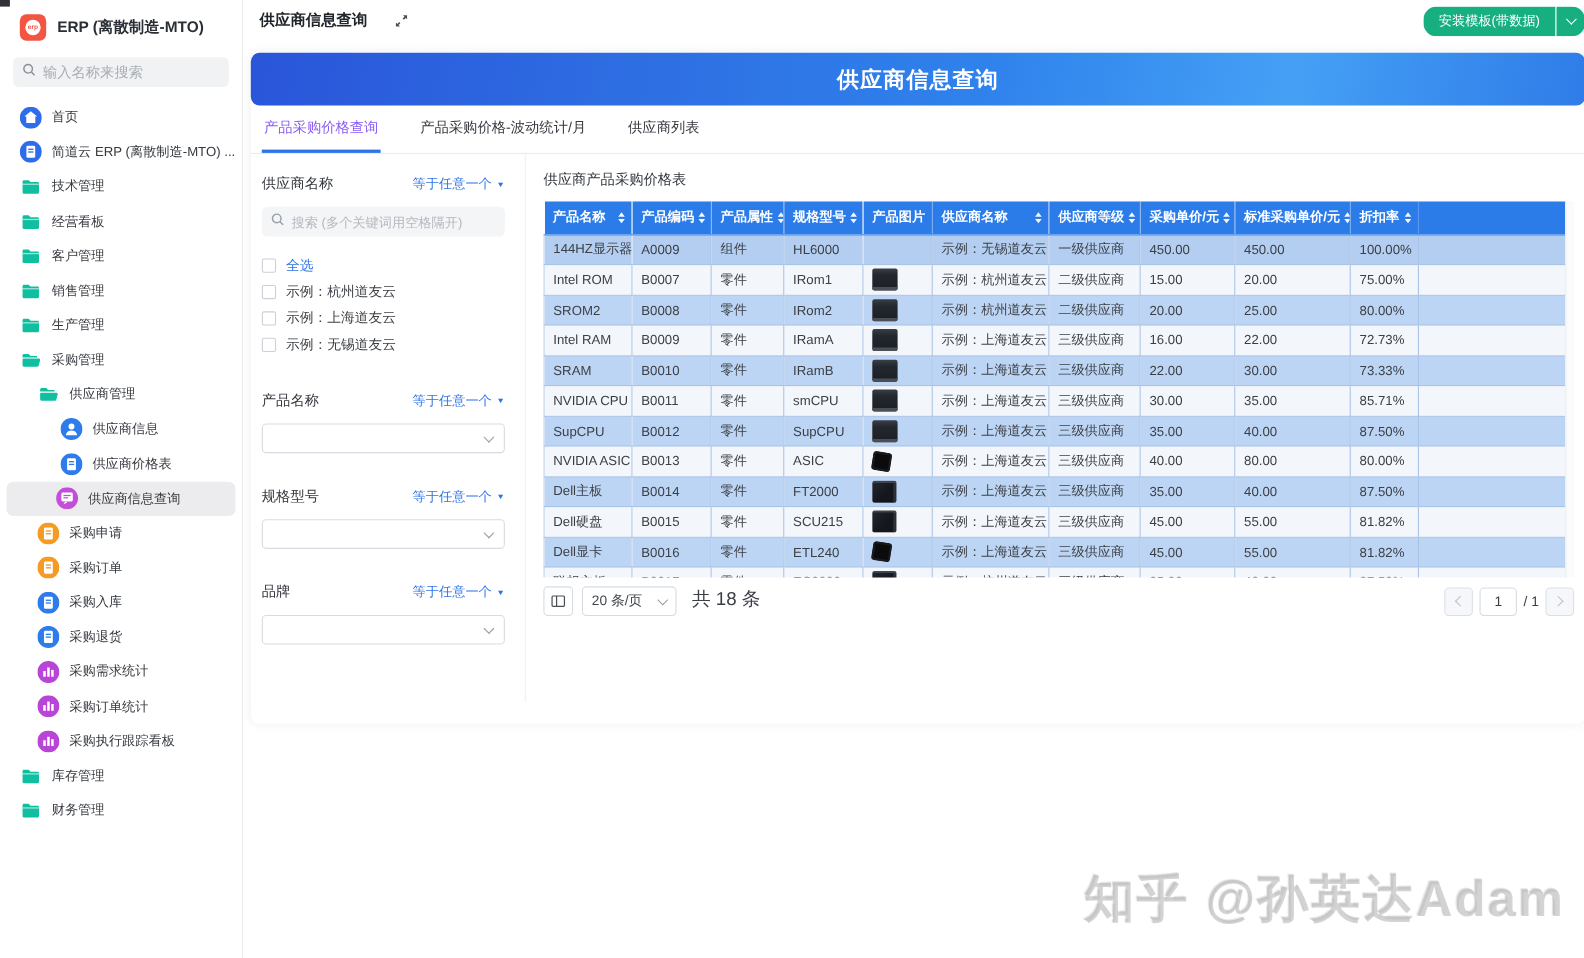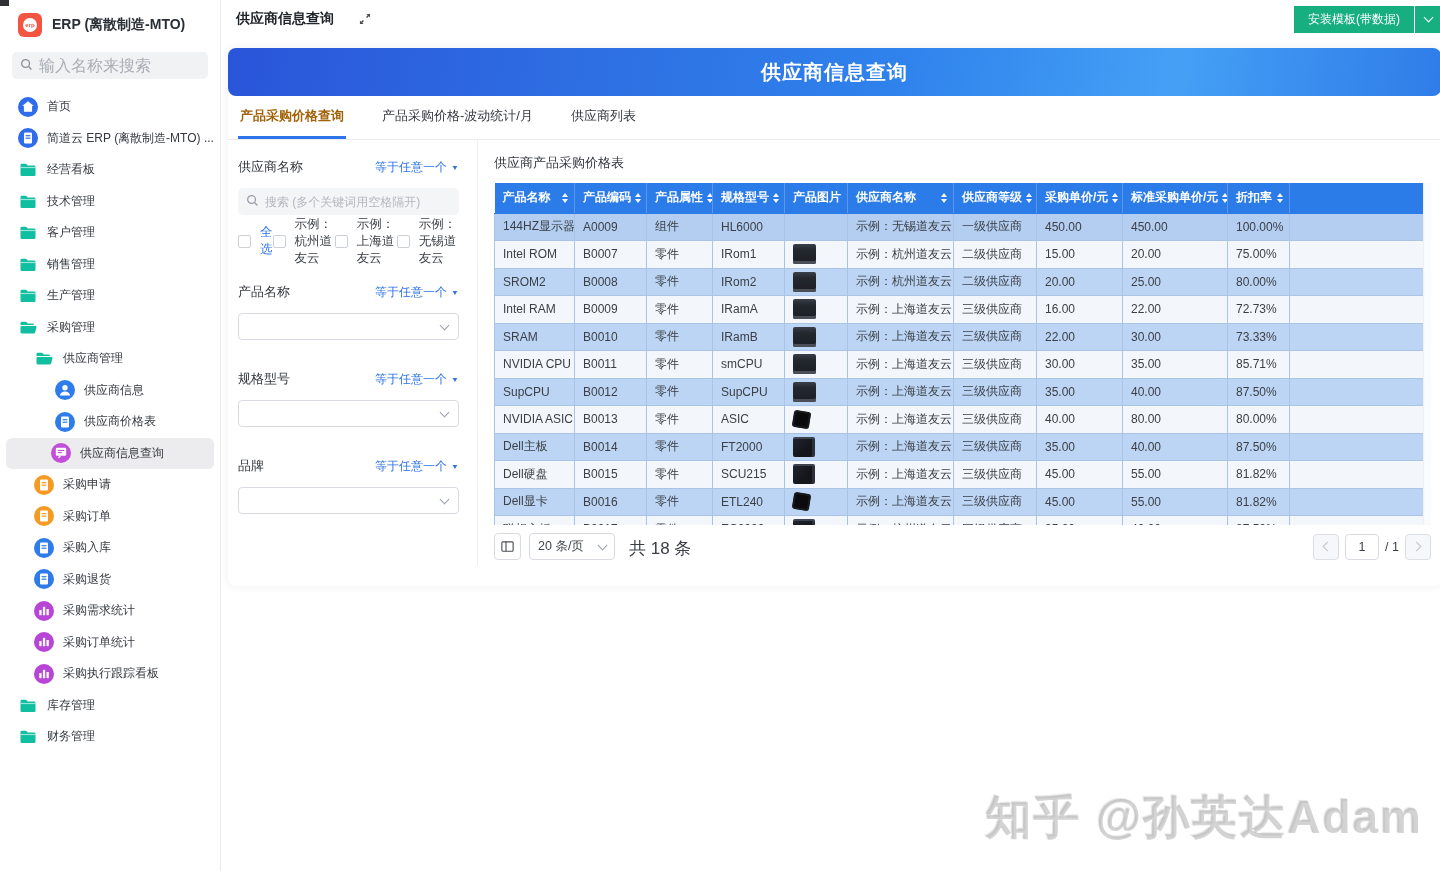--- a/index.html
+++ b/index.html
@@ -8,62 +8,62 @@
   .corner-artifact{position:absolute;left:0;top:0;width:9px;height:6px;background:#2f3137;z-index:50}
   .app{display:flex;width:1224px;height:871px}
 
   
   .sidebar{width:221px;min-width:221px;background:#fff;border-right:1px solid #e9eaec;height:100%;overflow:hidden}
   .logo-row{display:flex;align-items:center;gap:10px;padding:10px 16px 2px 18px;height:42px}
   .logo-badge{width:24px;height:24px;border-radius:6px;background:#f25643;display:flex;align-items:center;justify-content:center}
   .logo-badge .inner{width:14px;height:14px;border-radius:50%;background:#fff;color:#f25643;font-size:6px;font-weight:bold;display:flex;align-items:center;justify-content:center}
   .logo-title{font-size:14px;font-weight:bold;color:#2a2f36;white-space:nowrap}
   .side-search{margin:10px 12px 8px;height:27px;background:#f1f2f4;border-radius:5px;display:flex;align-items:center;padding:0 8px;gap:6px}
-  .side-search input{border:none;background:transparent;outline:none;font-size:16px;width:150px;color:#41464b;font-family:inherit}
+  .side-search input{border:none;background:transparent;outline:none;font-size:13px;width:150px;color:#41464b;font-family:inherit}
   .side-search input::placeholder{color:#a8adb5}
   .side-list{padding:4px 0}
   .side-item{display:flex;align-items:center;gap:9px;height:31.5px;padding-left:18px;font-size:12px;color:#35393f;cursor:pointer;white-space:nowrap}
   .side-item .lbl{overflow:hidden;text-overflow:ellipsis;max-width:170px}
   .side-item.ind1{padding-left:34px}
   .side-item.ind2{padding-left:55px}
   .side-item.active{background:#ececee;border-radius:6px;margin:0 6px;padding-left:45px}
   .side-item .ic{display:flex;align-items:center;justify-content:center;width:20px;height:20px;flex:0 0 20px}
 
   
   .main{flex:1;position:relative;background:#fff}
   .topbar{height:38px;display:flex;align-items:center;justify-content:space-between;padding:0 8px 0 15px;background:#fff}
   .topbar-left{display:flex;align-items:center;gap:24px}
   .topbar-title{font-size:14px;font-weight:bold;color:#20252b}
   .expand-btn{display:flex;align-items:center;cursor:pointer}
-  .install-btn{display:flex;align-items:stretch;height:27px;border-radius:0;overflow:hidden;cursor:pointer}
+  .install-btn{display:flex;align-items:stretch;height:27px;border-radius:12px;overflow:hidden;cursor:pointer}
   .install-btn .main-part{background:#17ae80;color:#fff;font-size:12px;display:flex;align-items:center;padding:0 14px}
   .install-btn .divider{width:1px;background:rgba(255,255,255,.45)}
   .install-btn .caret-part{background:#17ae80;width:26px;display:flex;align-items:center;justify-content:center}
   .chev-down-white{width:7px;height:7px;border-right:1.6px solid #fff;border-bottom:1.6px solid #fff;transform:rotate(45deg);margin-top:-3px}
 
   .card{margin:10px 8px 0 7px;background:#fff;border-radius:8px;box-shadow:0 0 10px rgba(31,45,61,.07);padding-bottom:20px}
   .banner{height:48px;border-radius:8px;background:linear-gradient(100deg,#2a55d9 0%,#2e6fe3 30%,#2f82ec 55%,#45a0f5 78%,#2f7ce8 100%);display:flex;align-items:center;justify-content:center}
   .banner-title{color:#fff;font-size:20px;font-weight:bold;letter-spacing:1px}
   .tabs{display:flex;gap:34px;padding:0 10px;border-bottom:1px solid #e9ebef;height:44px;align-items:stretch}
   .tab{display:flex;align-items:center;font-size:13px;color:#35393f;cursor:pointer;border-bottom:3px solid transparent;padding:0 2px}
-  .tab.active{color:#a16207;font-weight:bold;border-bottom-color:#2e73e8}
+  .tab.active{color:#8b5cf6;font-weight:normal;border-bottom-color:#2e73e8}
 
   .body-row{display:flex;align-items:stretch}
   .filters{width:250px;min-width:250px;padding:18px 18px 22px 10px;border-right:1px solid #eef0f3}
   .filter-block{margin-bottom:30px}
   .filter-head{display:flex;align-items:center;justify-content:space-between;margin-bottom:12px}
   .filter-label{font-size:13px;color:#33373d}
   .filter-op{font-size:12px;color:#2e73e8;cursor:pointer;display:flex;align-items:center;gap:4px}
   .filter-op .caret{font-size:8px;transform:scaleY(.85)}
   .filter-search{height:27px;background:#f4f5f7;border-radius:5px;display:flex;align-items:center;gap:6px;padding:0 8px;margin-bottom:14px}
   .filter-search input{border:none;background:transparent;outline:none;font-size:12px;width:190px;color:#41464b;font-family:inherit}
   .filter-search input::placeholder{color:#b3b8bf}
   .opt-row{display:flex;align-items:center;gap:9px;height:24px;font-size:12.5px;color:#3c4046;cursor:pointer}
   .opt-row + .opt-row{margin-top:0}
-  .opt-list{display:flex;flex-direction:row;gap:0}
+  .opt-list{display:flex;flex-direction:column;gap:0}
   .opt-list .opt-row{height:24px}
   .cbx{width:13px;height:13px;border:1px solid #ccd1d8;border-radius:2px;background:#fff;flex:0 0 13px}
   .opt-row.first .txt{color:#2e73e8}
   .select-box{height:27px;border:1px solid #d8dce2;border-radius:4px;background:#fff;display:flex;align-items:center;justify-content:flex-end;padding:0 10px;cursor:pointer}
   .chev-gray{width:7px;height:7px;border-right:1.4px solid #9aa0a8;border-bottom:1.4px solid #9aa0a8;transform:rotate(45deg);margin-top:-3px}
 
   .table-panel{flex:1;padding:14px 10px 0 16px}
   .table-title{font-size:13px;color:#33373d;margin-bottom:11px}
   .table-wrap{position:relative;width:937px;height:342px;overflow:hidden}
   .scroll-strip{position:absolute;right:0;top:0;bottom:0;width:8px;background:#fafbfc;border-left:1px solid #eef0f2}
@@ -78,21 +78,21 @@
   .sort{display:inline-flex;flex-direction:column;gap:2px;margin-left:4px}
   .sort i{width:0;height:0;border-left:3.5px solid transparent;border-right:3.5px solid transparent;display:block}
   .sort .up{border-bottom:4px solid rgba(255,255,255,.95)}
   .sort .down{border-top:4px solid rgba(255,255,255,.95)}
   .thumb{display:inline-block;vertical-align:middle}
   .thumb.chip{width:23px;height:20px;background:linear-gradient(180deg,#3a4049 0%,#23272e 30%,#1b1f25 100%);border-radius:2px;box-shadow:inset 0 -3px 0 #4a4f57}
   .thumb.chipblack{width:17px;height:17px;background:#0b0b0d;border-radius:3px;transform:rotate(9deg);box-shadow:inset 0 0 0 2px #191a1e}
   .thumb.board{width:22px;height:20px;background:linear-gradient(135deg,#23262e 0%,#14161c 60%),#14161c;border-radius:2px;box-shadow:inset 0 2px 0 #3d4450, inset -3px 0 0 #2a2f3a}
 
   .pg-bar{display:flex;align-items:center;justify-content:space-between;width:937px;margin-top:8px}
-  .pg-left{display:flex;align-items:flex-end;gap:8px}
+  .pg-left{display:flex;align-items:flex-start;gap:8px}
   .pg-iconbtn{width:27px;height:27px;border:1px solid #d8dce2;border-radius:4px;background:#fff;display:flex;align-items:center;justify-content:center;cursor:pointer}
   .pg-size{height:27px;min-width:86px;border:1px solid #d8dce2;border-radius:4px;background:#fff;display:flex;align-items:center;justify-content:space-between;padding:0 8px;font-size:12.5px;cursor:pointer;gap:10px}
   .pg-total{font-size:17px;color:#3c4046;margin-left:6px}
   .pg-right{display:flex;align-items:center;gap:6px}
   .pg-nav{width:26px;height:26px;border:1px solid #dce0e6;border-radius:4px;background:#f5f7fa;display:flex;align-items:center;justify-content:center;cursor:pointer}
   .pg-nav .chev{width:7px;height:7px;border-right:1.5px solid #c0c4cc;border-bottom:1.5px solid #c0c4cc}
   .pg-nav .chev.left{transform:rotate(135deg);margin-left:3px}
   .pg-nav .chev.right{transform:rotate(-45deg);margin-right:3px}
   .pg-input{width:34px;height:26px;border:1px solid #d8dce2;border-radius:4px;text-align:center;font-size:12.5px;color:#3c4046;outline:none;font-family:inherit}
   .pg-slash{font-size:12.5px;color:#3c4046}
@@ -143,30 +143,30 @@
           </span>
           <span class="lbl">简道云 ERP (离散制造-MTO) ...</span>
         </div>
         <div class="side-item">
           <span class="ic">
             <svg width="18" height="15" viewBox="0 0 20 17">
               <path d="M1.5 3.6c0-.9.7-1.6 1.6-1.6h4.7l2 2h7.1c.9 0 1.6.7 1.6 1.6v8.8c0 .9-.7 1.6-1.6 1.6H3.1c-.9 0-1.6-.7-1.6-1.6z" fill="#10bfa0"></path>
               <rect x="1.5" y="5.6" width="17" height="1.3" fill="rgba(255,255,255,.6)"></rect>
             </svg>
           </span>
-          <span class="lbl">经营看板</span>
+          <span class="lbl">技术管理</span>
         </div>
         <div class="side-item">
           <span class="ic">
             <svg width="18" height="15" viewBox="0 0 20 17">
               <path d="M1.5 3.6c0-.9.7-1.6 1.6-1.6h4.7l2 2h7.1c.9 0 1.6.7 1.6 1.6v8.8c0 .9-.7 1.6-1.6 1.6H3.1c-.9 0-1.6-.7-1.6-1.6z" fill="#10bfa0"></path>
               <rect x="1.5" y="5.6" width="17" height="1.3" fill="rgba(255,255,255,.6)"></rect>
             </svg>
           </span>
-          <span class="lbl">技术管理</span>
+          <span class="lbl">经营看板</span>
         </div>
         <div class="side-item">
           <span class="ic">
             <svg width="18" height="15" viewBox="0 0 20 17">
               <path d="M1.5 3.6c0-.9.7-1.6 1.6-1.6h4.7l2 2h7.1c.9 0 1.6.7 1.6 1.6v8.8c0 .9-.7 1.6-1.6 1.6H3.1c-.9 0-1.6-.7-1.6-1.6z" fill="#10bfa0"></path>
               <rect x="1.5" y="5.6" width="17" height="1.3" fill="rgba(255,255,255,.6)"></rect>
             </svg>
           </span>
           <span class="lbl">客户管理</span>
         </div>

